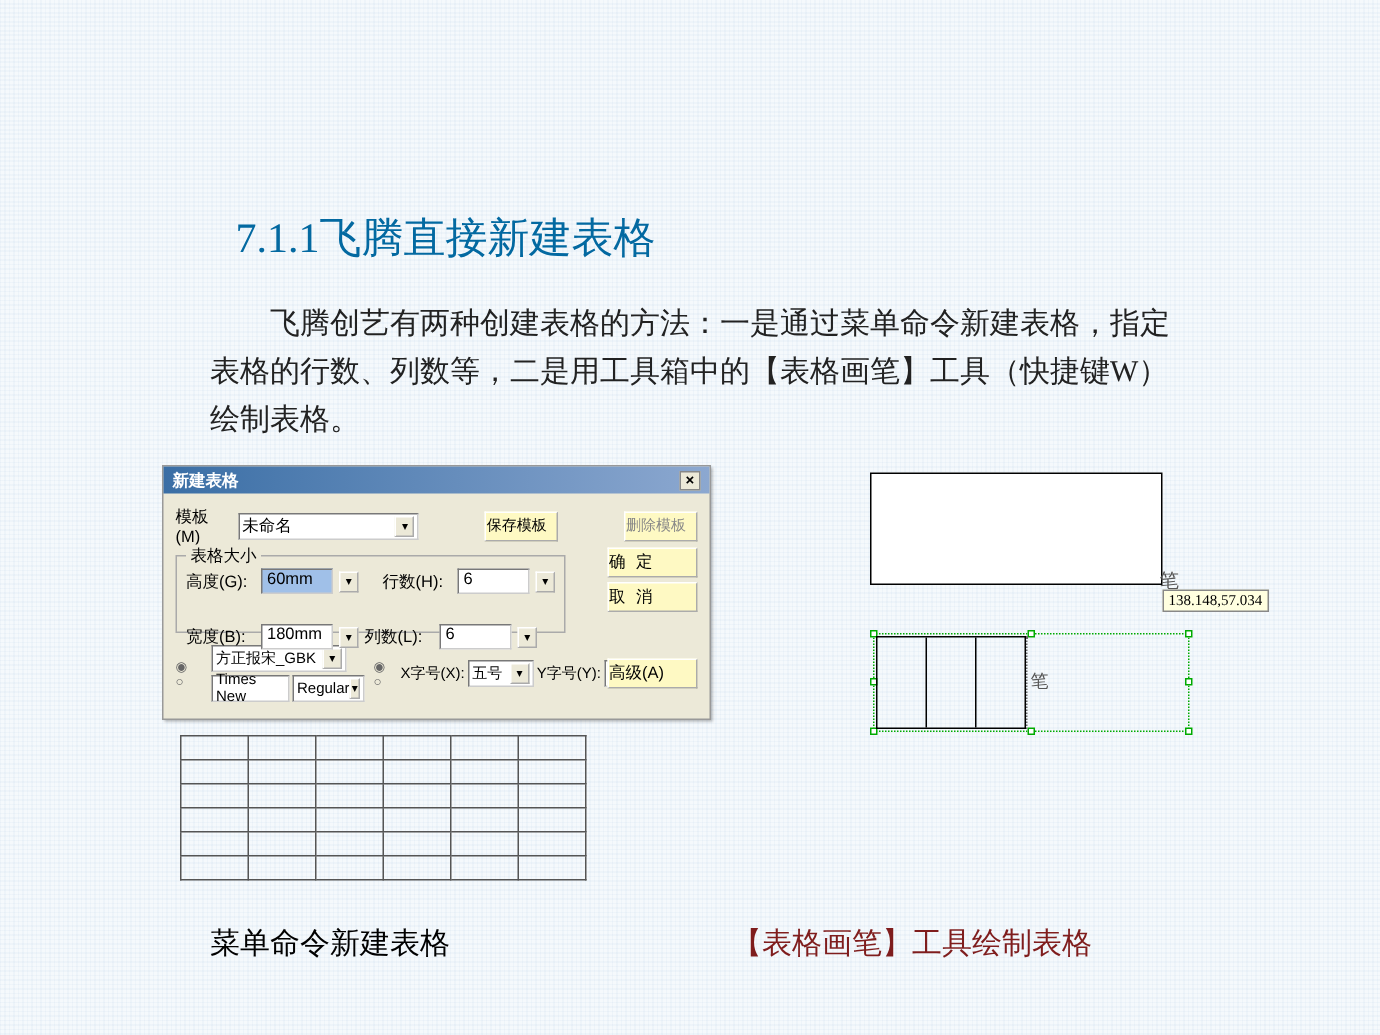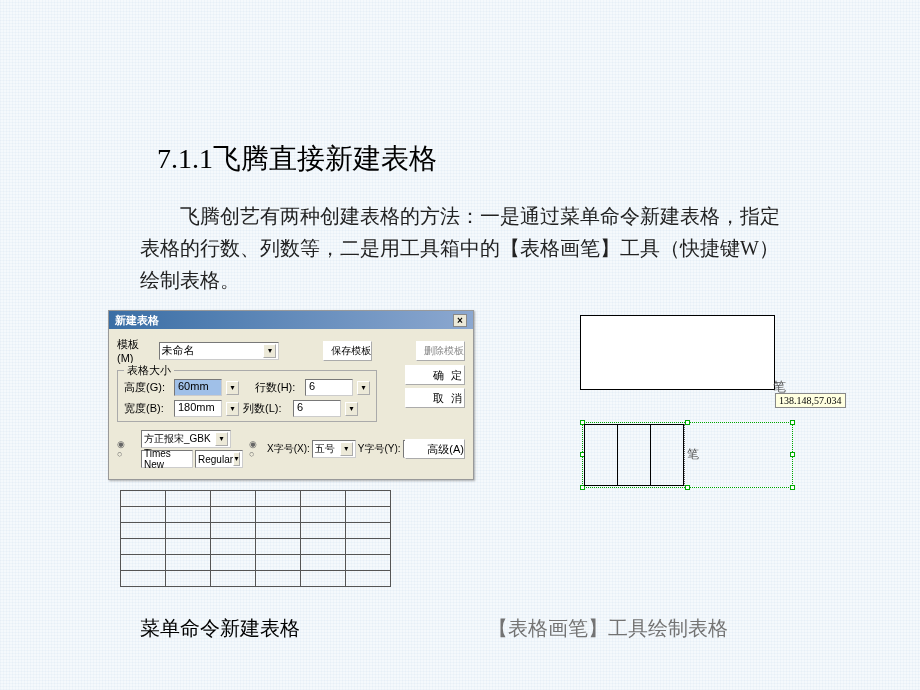--- a/index.html
+++ b/index.html
@@ -22,21 +22,21 @@
       left: 0;
       top: 0;
       width: 100%;
       height: 100%;
     }
     .heading {
       position: absolute;
       left: 157px;
       top: 140px;
       font-size: 28px;
-      color: #000000;
+      color: #0369a1;
       font-family: "SimSun", serif;
     }
     .body-text {
       position: absolute;
       left: 140px;
       top: 200px;
       width: 640px;
       font-size: 20px;
       color: #222;
       line-height: 1.6;
@@ -117,24 +117,24 @@
       height: 14px;
       background: #ece9d8;
       border: 1px outset #fff;
       font-size: 8px;
       text-align: center;
       line-height: 12px;
     }
     .dlg-button {
       width: 60px;
       height: 20px;
-      background: #ffffff;
+      background: #fef9c3;
       border: 1px outset #fff;
       font-size: 11px;
-      text-align: right;
+      text-align: left;
       line-height: 18px;
       letter-spacing: 2px;
       margin-left: 40px;
     }
     .fieldset {
       border: 1px solid #aaa;
       position: relative;
       padding: 8px 6px 6px 6px;
     }
     .fieldset-label {
@@ -241,21 +241,21 @@
       left: 140px;
       top: 615px;
       font-size: 20px;
       color: #000;
     }
     .caption-right {
       position: absolute;
       left: 488px;
       top: 615px;
       font-size: 20px;
-      color: #737373;
+      color: #7f1d1d;
     }
   </style>
 </head>
 <body>
 
 <div class="slide-content">
   <div class="heading">7.1.1飞腾直接新建表格</div>
   <div class="body-text">飞腾创艺有两种创建表格的方法：一是通过菜单命令新建表格，指定表格的行数、列数等，二是用工具箱中的【表格画笔】工具（快捷键W） 绘制表格。</div>
 
   <div class="dialog">
@@ -278,21 +278,21 @@
       <div style="position:absolute; right:8px; top:36px;">
         <div class="dlg-button">确  定</div>
         <div class="dlg-button" style="margin-top:3px">取  消</div>
       </div>
       <div style="position:absolute; right:8px; top:110px;">
         <div class="dlg-button" style="letter-spacing:0">高级(A)</div>
       </div>
 
       <div class="fieldset" style="width:260px; height:52px; margin-top:2px">
         <div class="fieldset-label">表格大小</div>
-        <div class="row" style="margin-bottom:4px">
+        <div class="row" style="margin-bottom:20px">
           <span class="dlg-label" style="width:46px">高度(G):</span>
           <div class="dlg-input sel" style="width:48px">60mm</div>
           <div class="dropdown-btn">▾</div>
           <span class="dlg-label" style="margin-left:12px;width:46px">行数(H):</span>
           <div class="dlg-input" style="width:48px">6</div>
           <div class="dropdown-btn">▾</div>
         </div>
         <div class="row" style="margin-bottom:0">
           <span class="dlg-label" style="width:46px">宽度(B):</span>
           <div class="dlg-input" style="width:48px">180mm</div>

